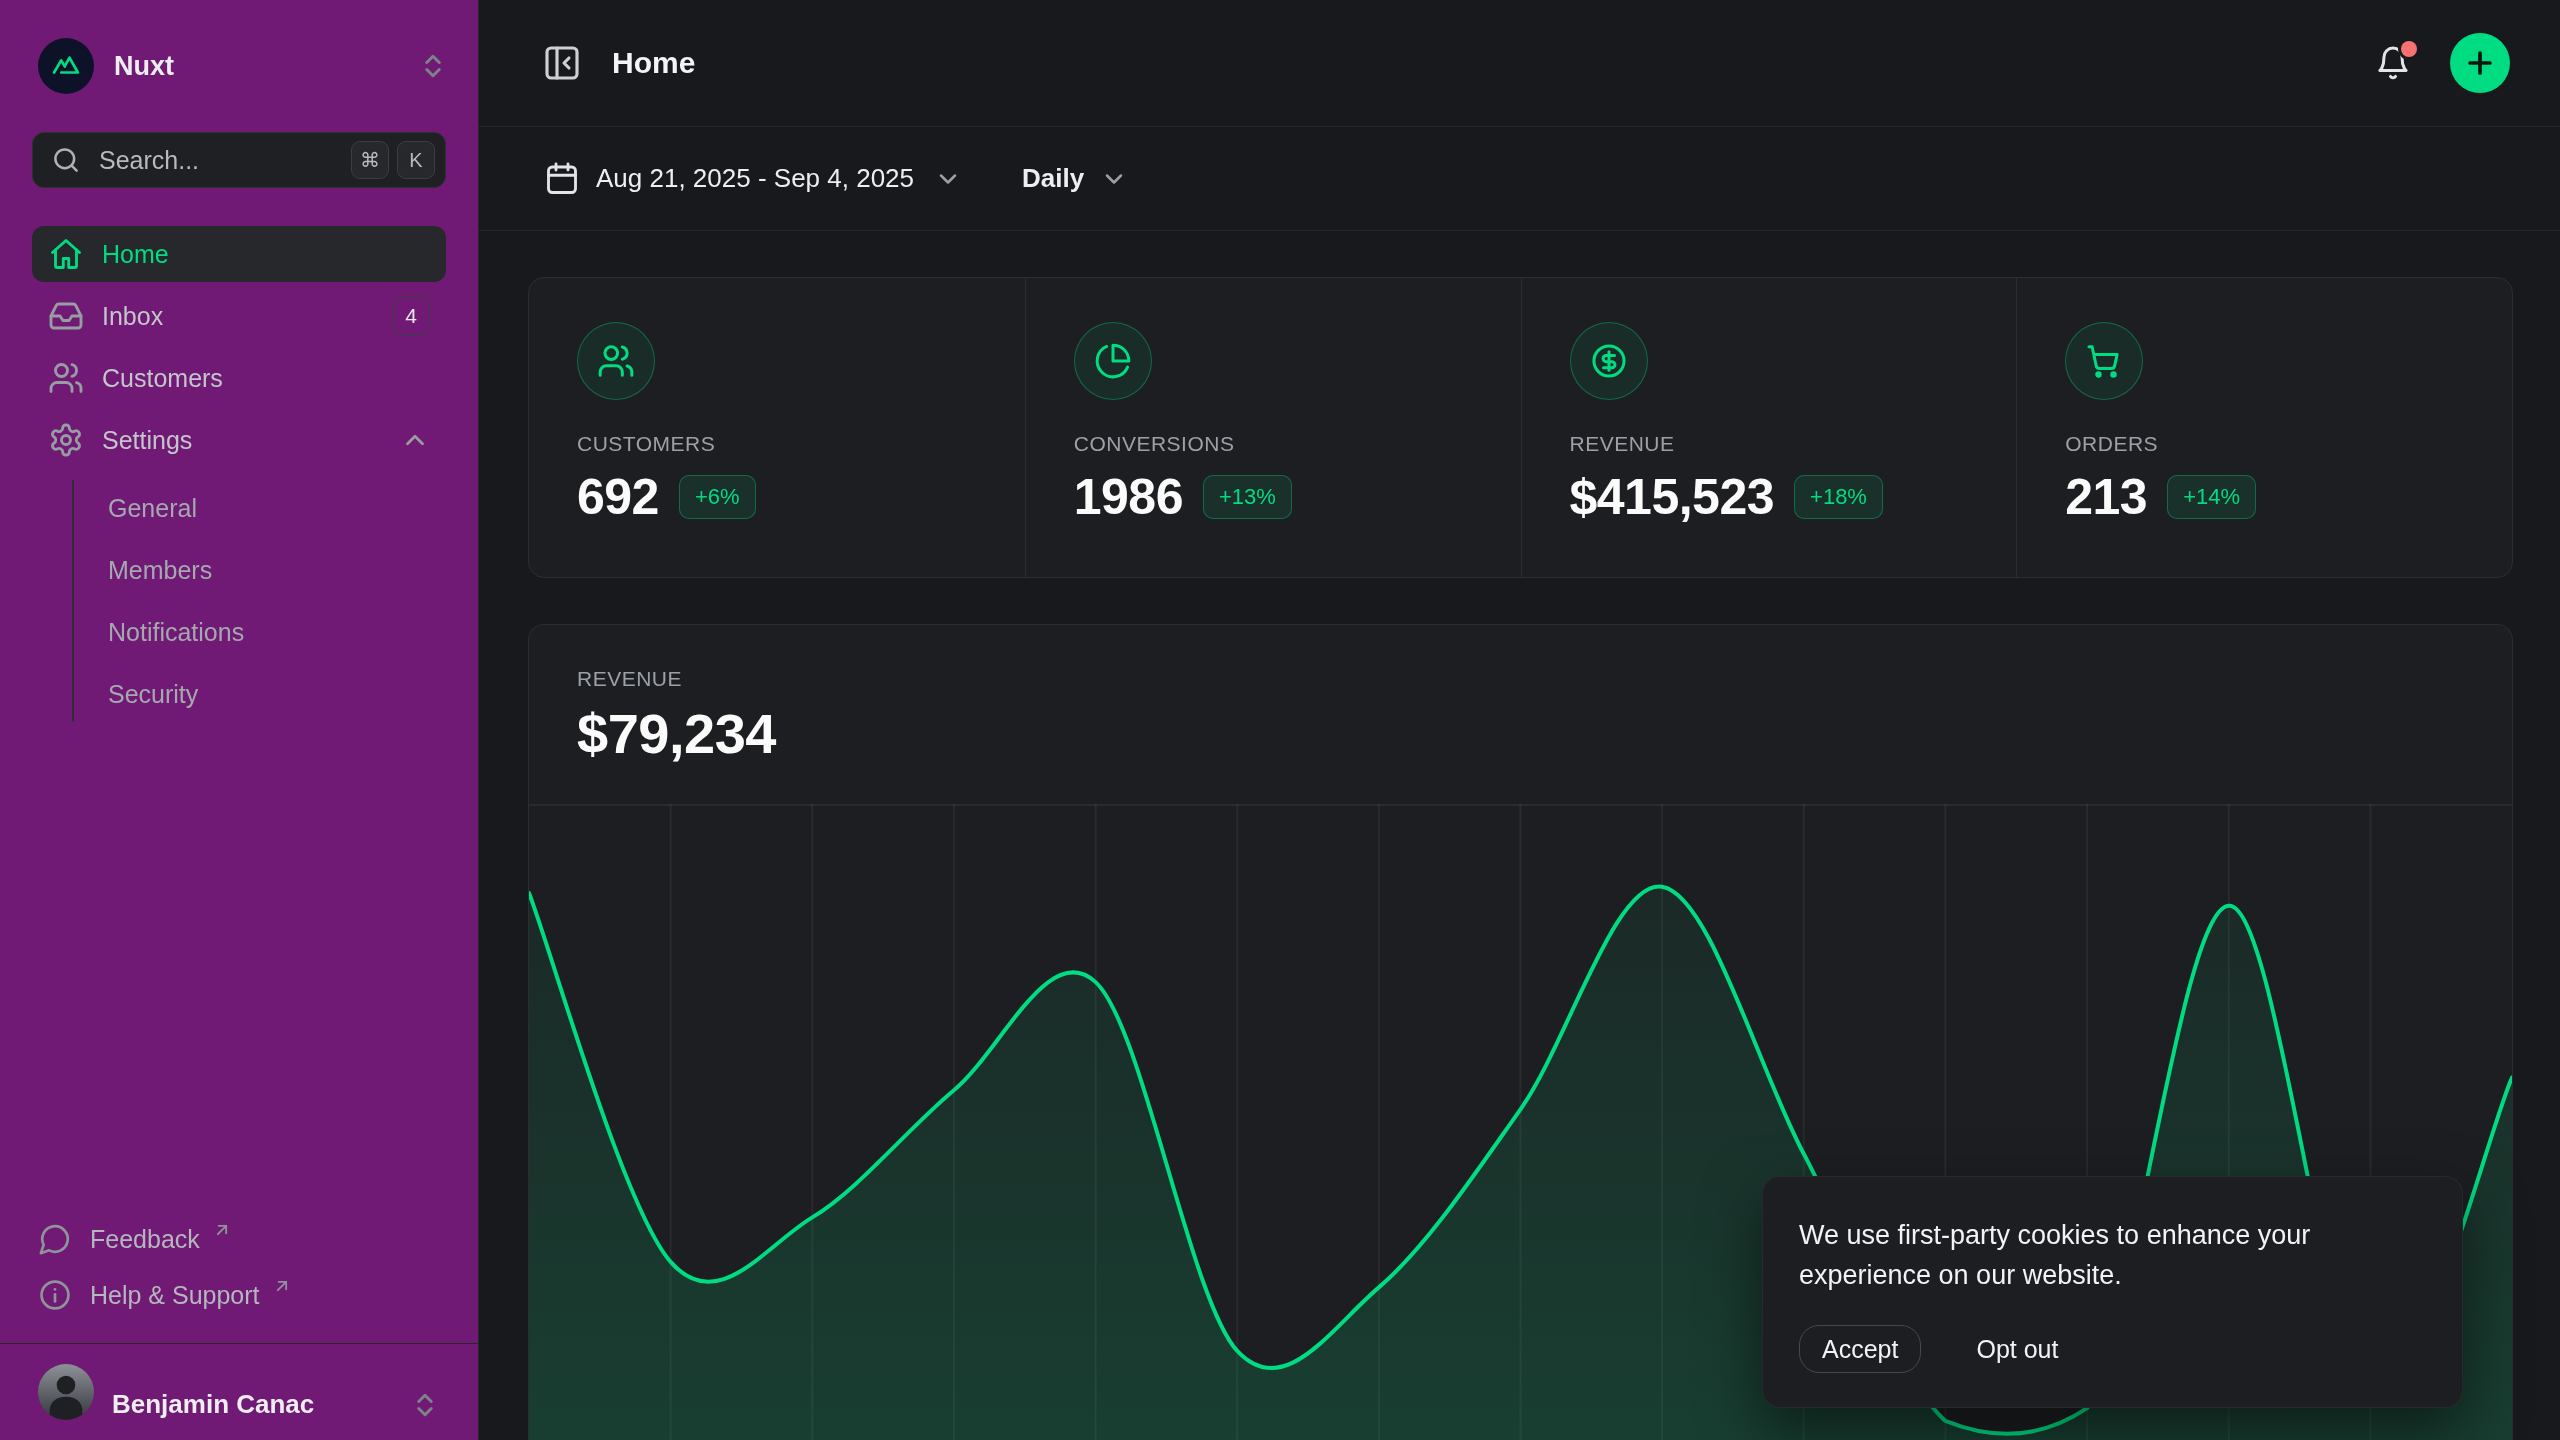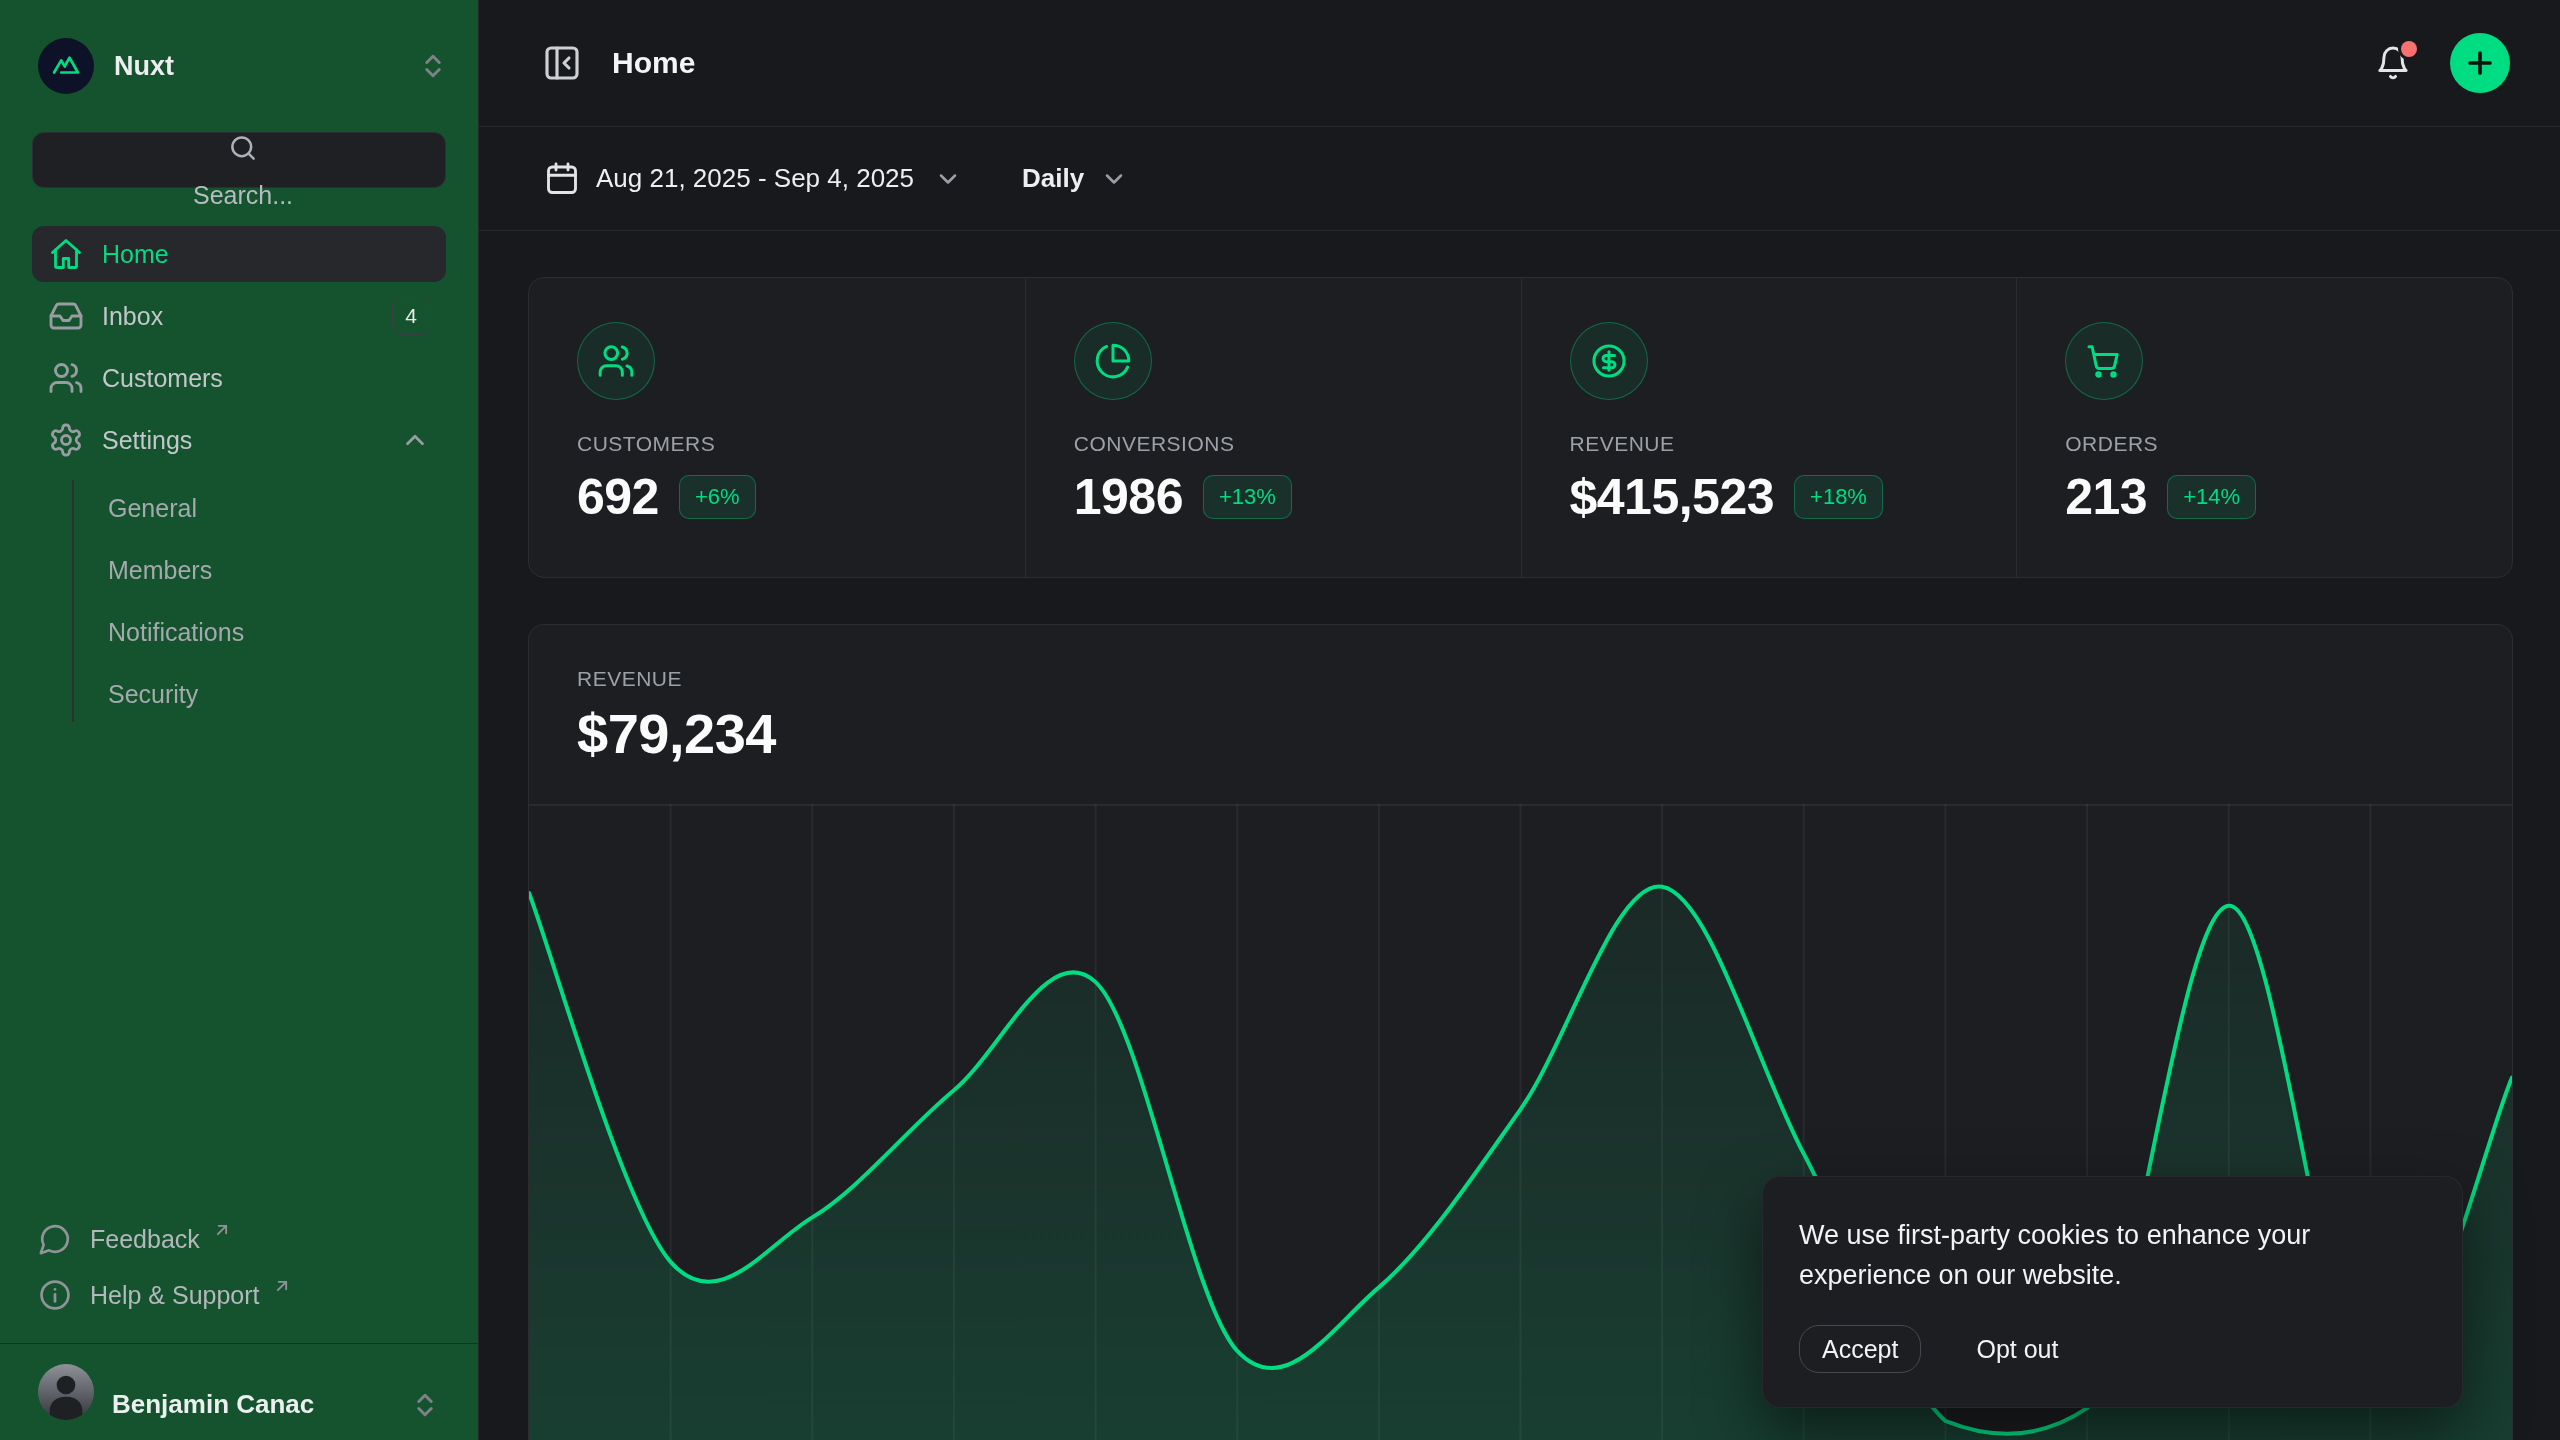--- a/index.html
+++ b/index.html
@@ -6,29 +6,29 @@
   html,body { background:#121316; }
   body {
     width:2560px; height:1440px; overflow:hidden;
     font-family:"Liberation Sans","DejaVu Sans",sans-serif;
     color:#e9eaec; display:flex;
   }
   svg { display:block; }
   button { font-family:inherit; background:none; border:none; color:inherit; cursor:pointer; }
 
   
-  .sidebar { width:479px; flex:0 0 479px; background:#14532d; border-right:1px solid #26282c; display:flex; flex-direction:column; }
+  .sidebar { width:479px; flex:0 0 479px; background:#701a75; border-right:1px solid #26282c; display:flex; flex-direction:column; }
   .team-row { padding:38px 30px 0 38px; }
   .team-btn { width:100%; display:flex; align-items:center; gap:20px; }
   .logo-circle { width:56px; height:56px; border-radius:50%; background:#0d1228; display:flex; align-items:center; justify-content:center; }
   .team-name { font-size:27px; font-weight:700; color:#edeef0; }
   .updown { margin-left:auto; color:#7e8288; }
 
   .search { margin:38px 32px 0; height:56px; border-radius:12px; background:#1f2024; border:1px solid #2d2f34;
-            display:flex; align-items:center; gap:18px; padding:0 10px 0 18px;flex-direction:column; }
+            display:flex; align-items:center; gap:18px; padding:0 10px 0 18px; }
   .search .ph { font-size:25px; color:#b7bac0; }
   .search .mag { color:#aeb1b7; }
   .kbds { margin-left:auto; display:flex; gap:8px; }
   .kbd { min-width:38px; height:38px; padding:0 8px; border:1px solid #3b3e44; background:#26282c; border-radius:9px;
          display:flex; align-items:center; justify-content:center; font-size:20px; color:#b7bac0; }
 
   .nav { margin:38px 32px 0; display:flex; flex-direction:column; gap:6px; }
   .nav-item { height:56px; border-radius:12px; display:flex; align-items:center; gap:18px; padding:0 16px;
               color:#c3c6cb; font-size:25px; }
   .nav-item .nicon { color:#989ca3; display:flex; }

